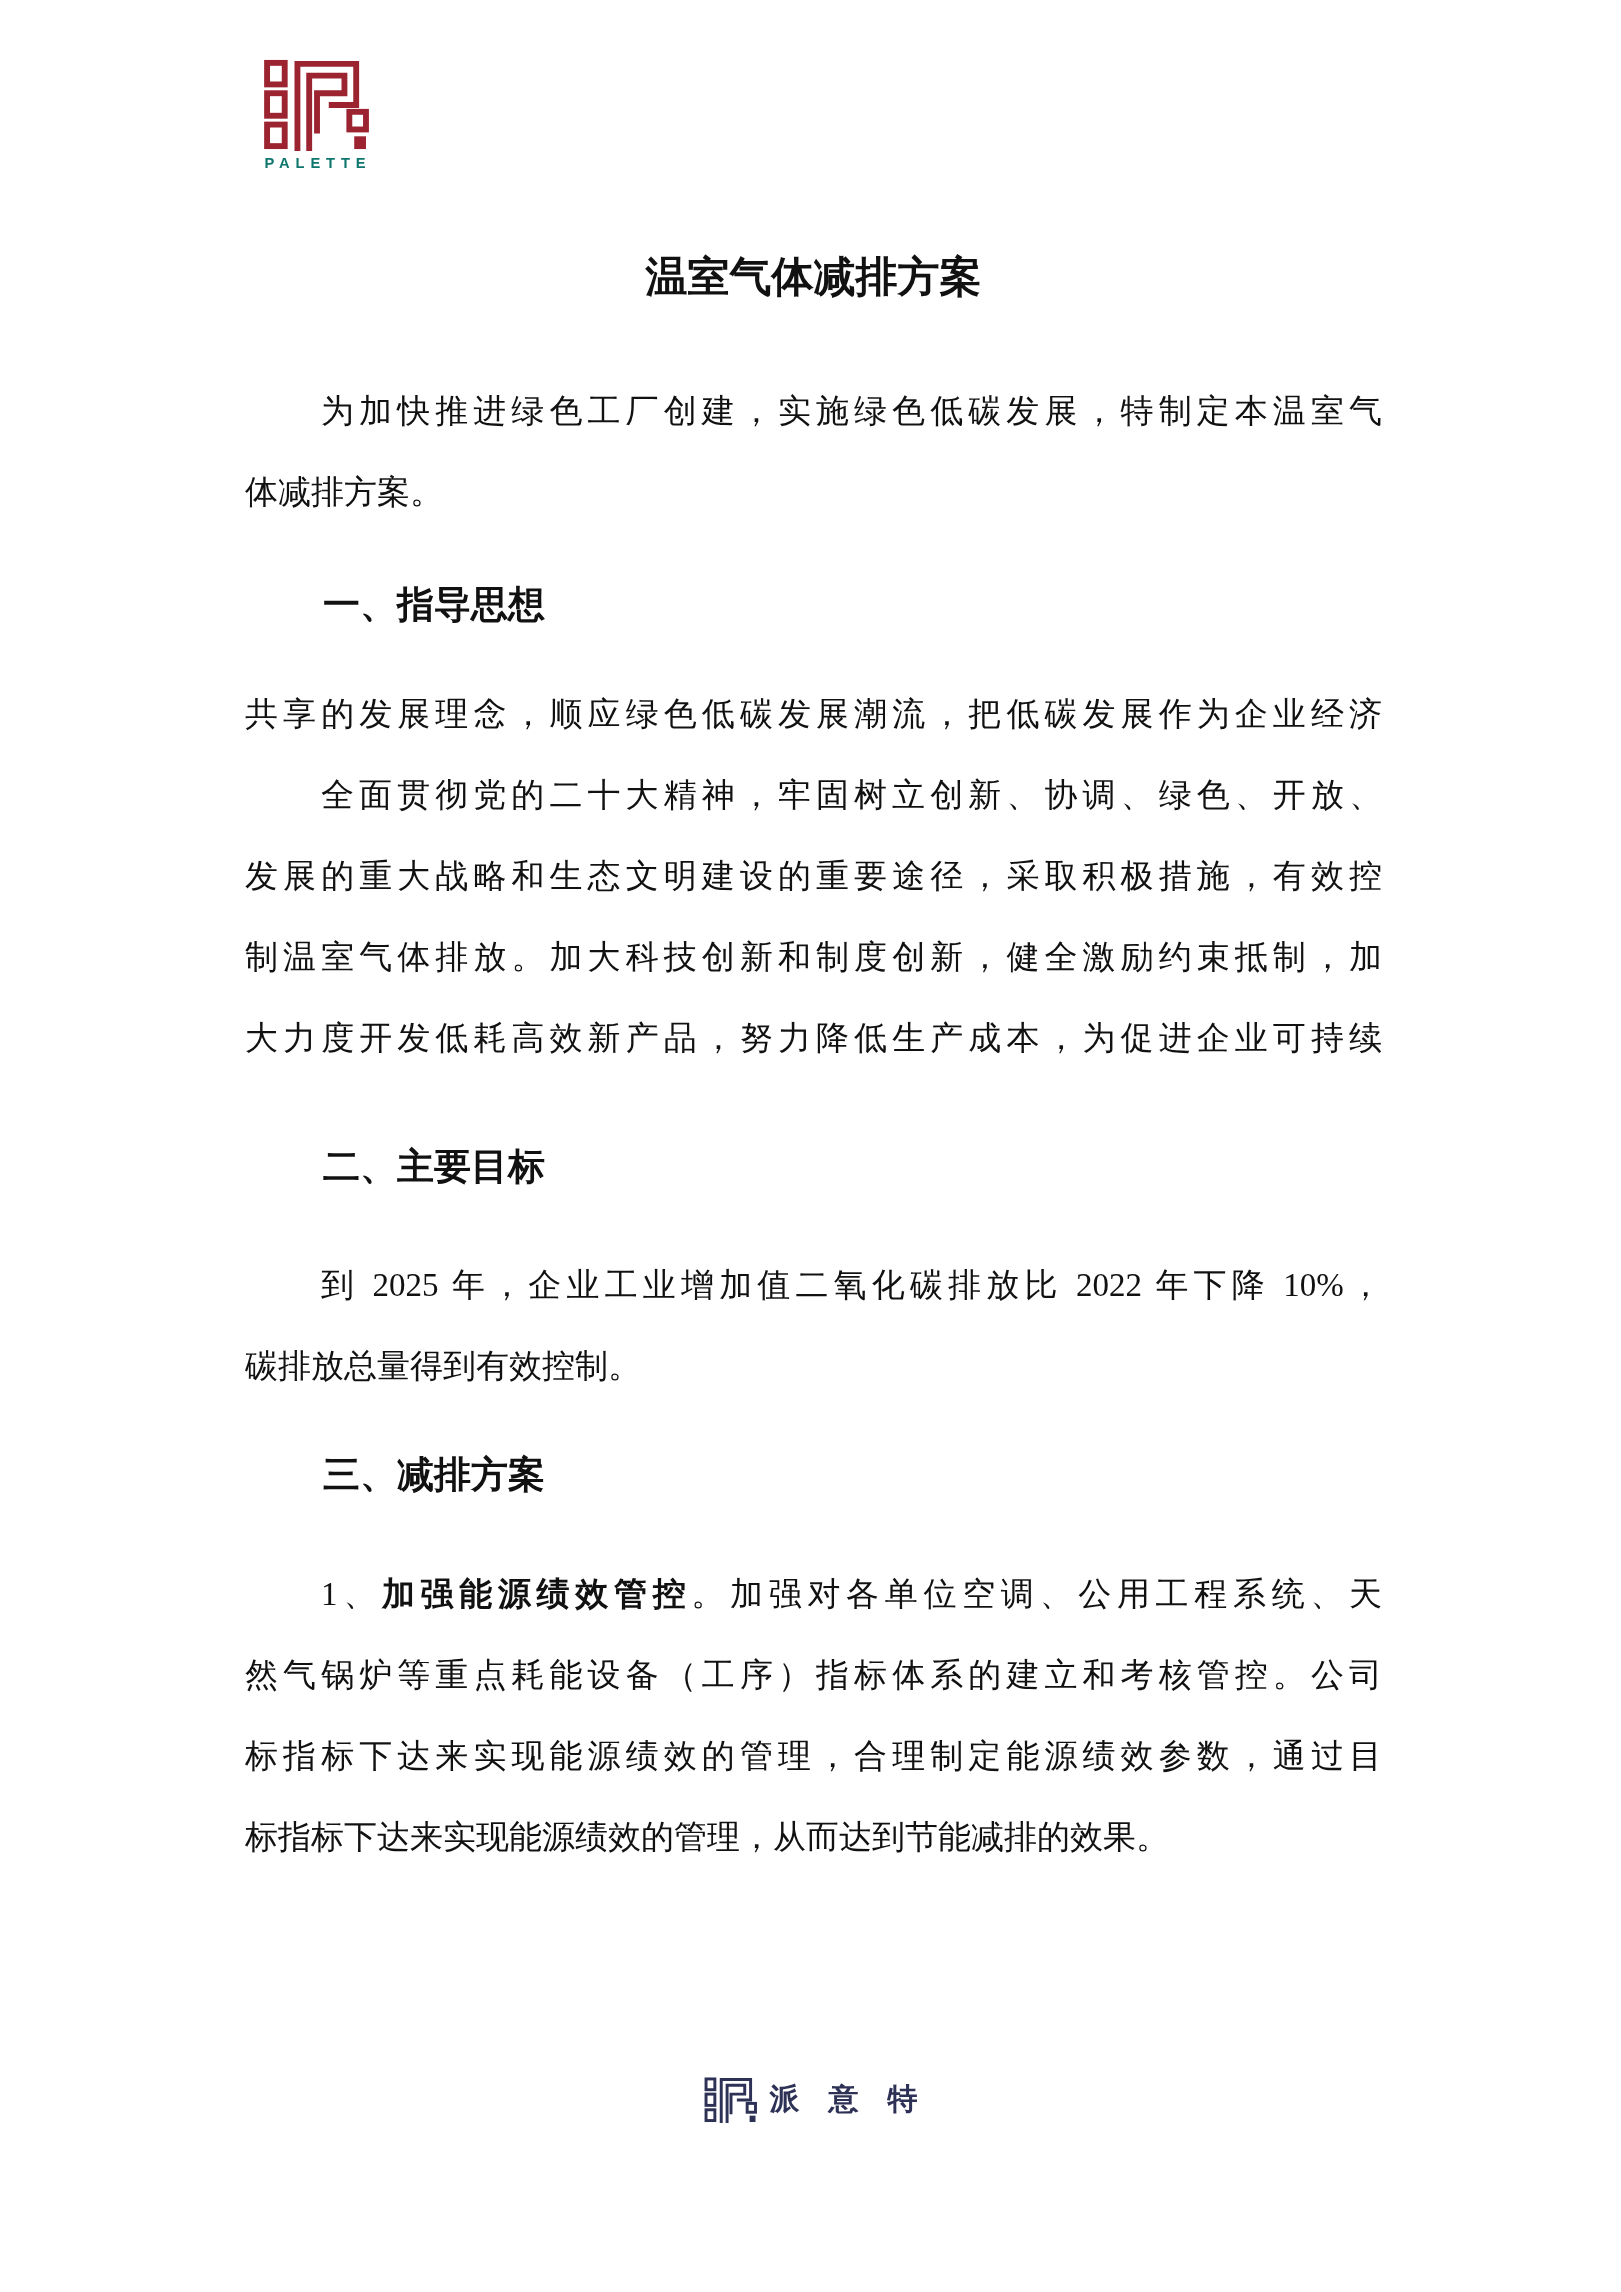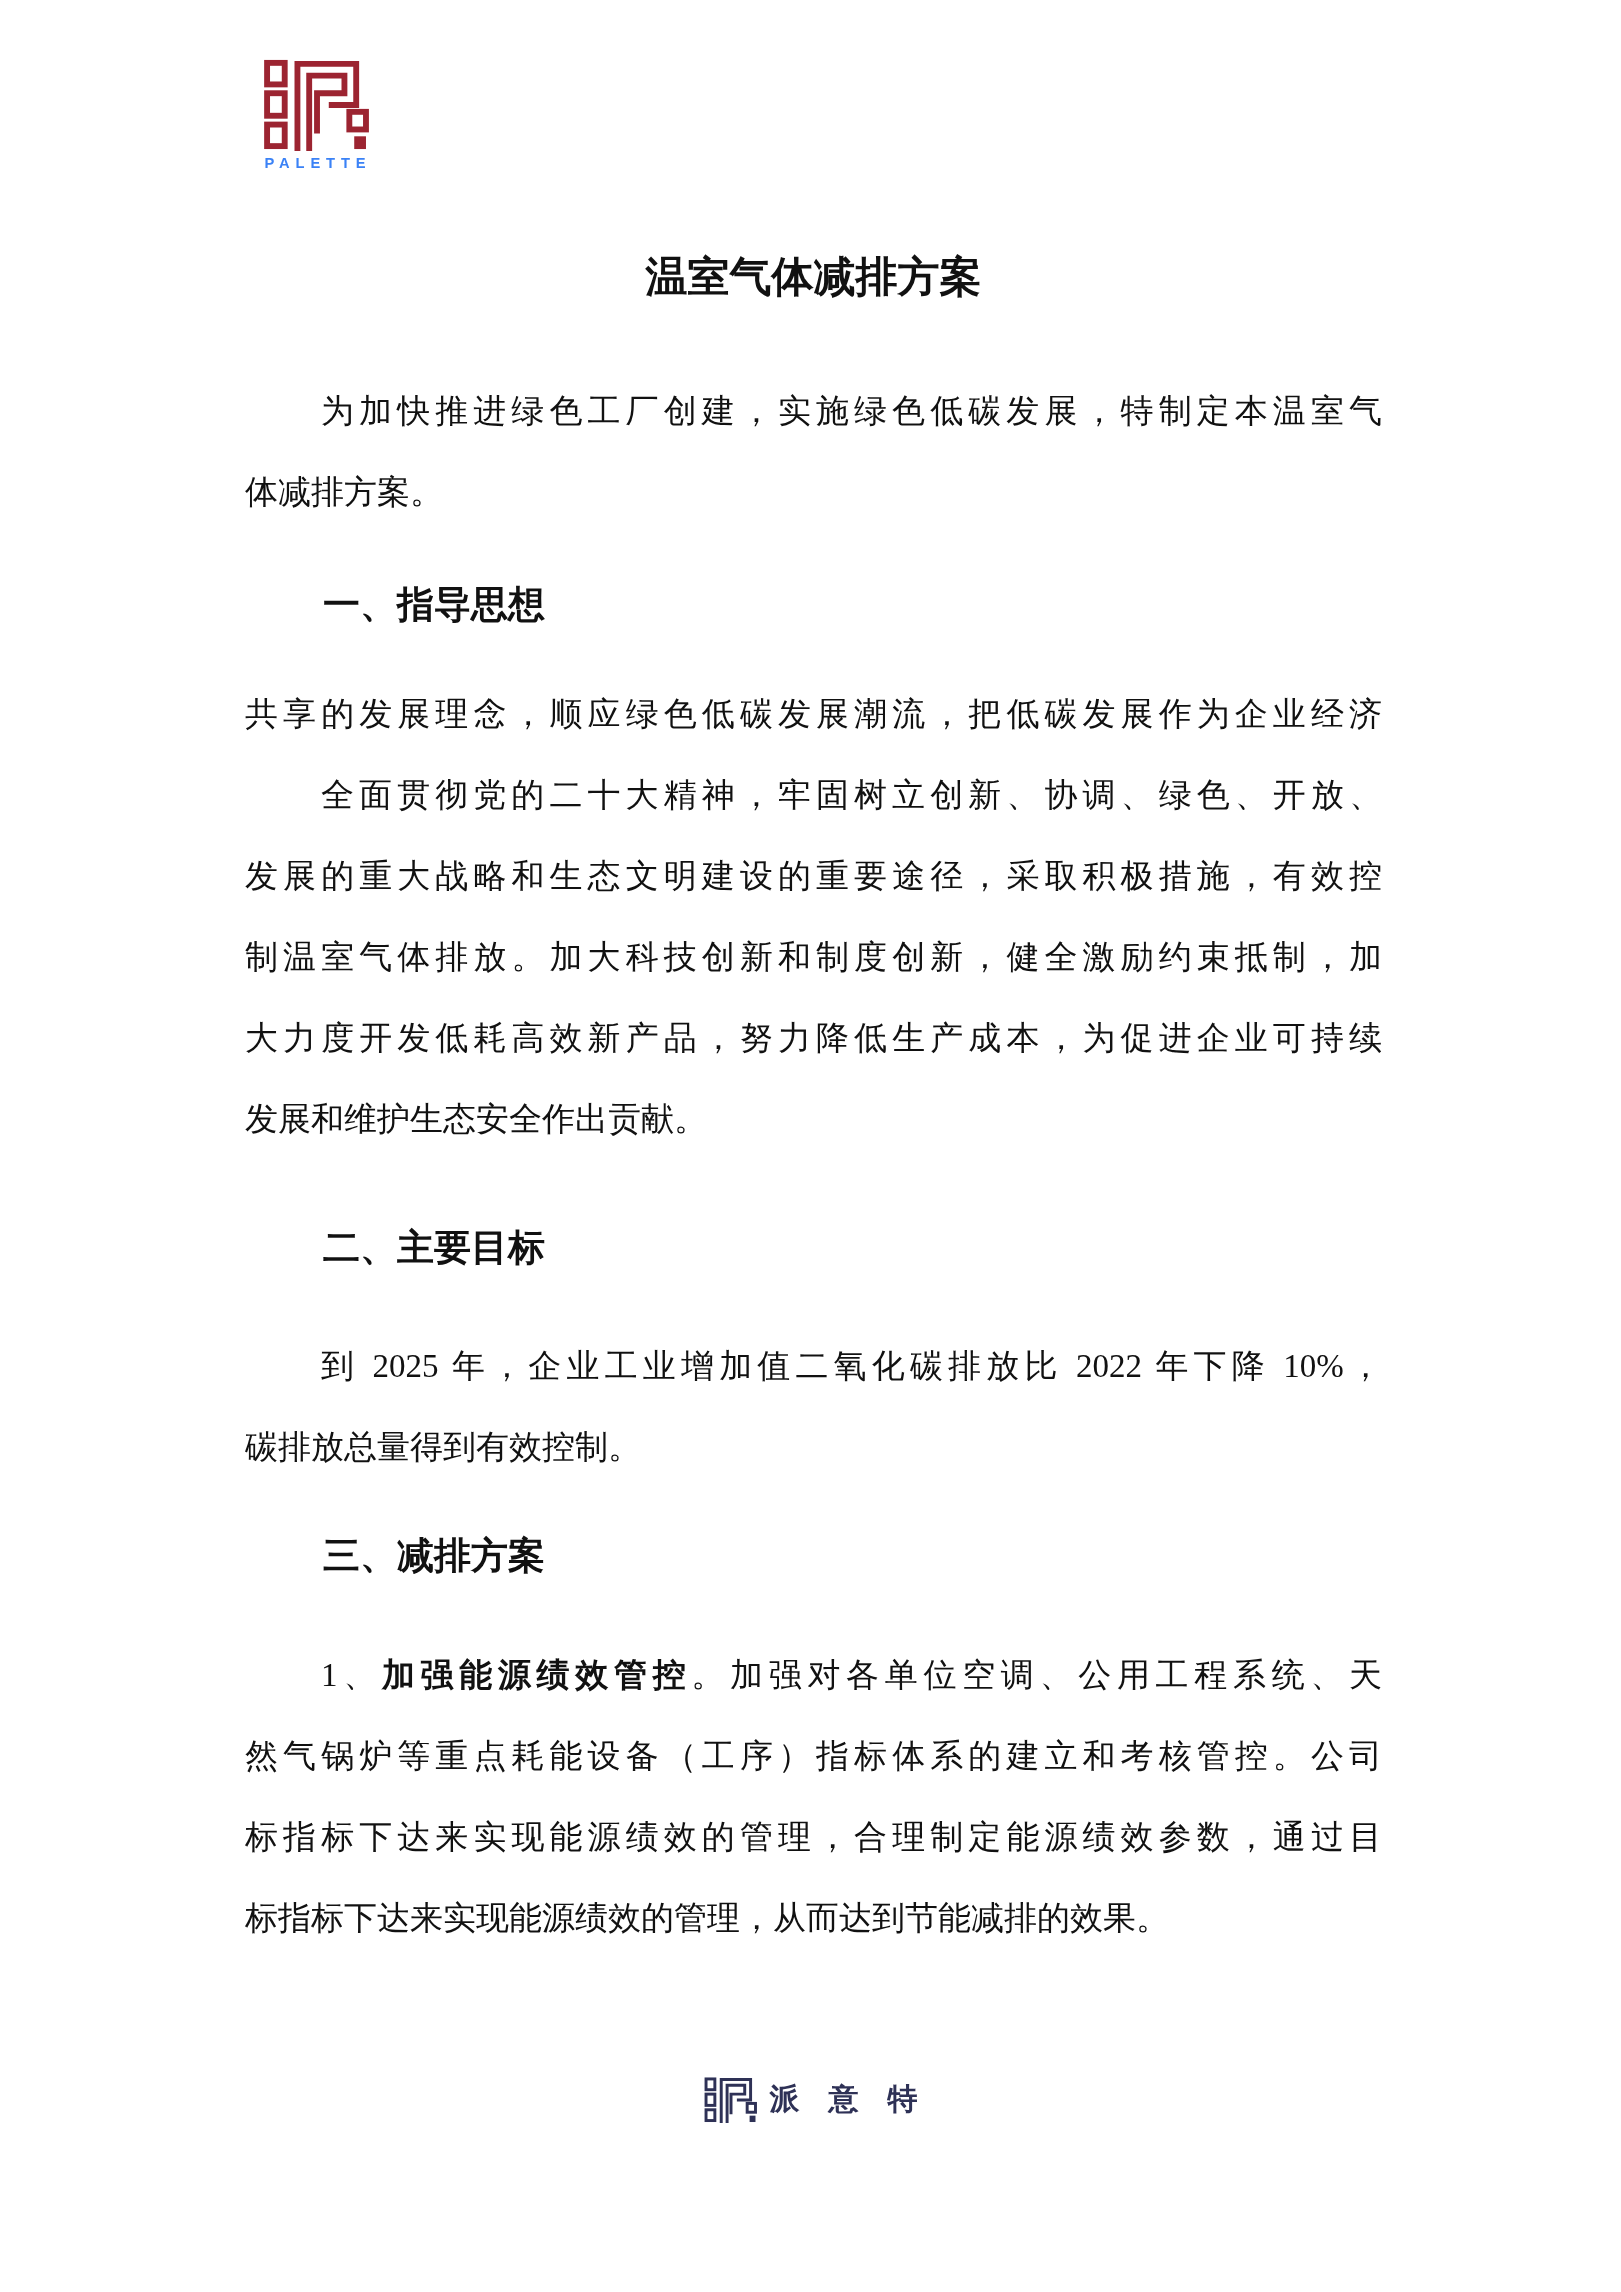--- a/index.html
+++ b/index.html
@@ -17,21 +17,21 @@
   .header-logo{
     position:absolute;left:263px;top:57px;width:110px;
     color:#9c2431;
     text-align:center;
   }
   .header-logo svg{display:block;width:110px;height:94px;}
   .brand-word{
     display:block;margin-top:3.9px;
     font-family:"Liberation Sans","DejaVu Sans",sans-serif;
     font-size:14.7px;font-weight:bold;letter-spacing:5.9px;
-    color:#3b82f6;white-space:nowrap;
+    color:#0f766e;white-space:nowrap;
   }
   
   .content{margin:0 239px 0 245px;width:1137px;}
   .doc-title{
     height:54px;line-height:54px;
     font-size:42px;font-weight:bold;text-align:center;
     white-space:nowrap;
   }
   .para{font-size:33px;}
   .line{
@@ -103,21 +103,20 @@
     </div>
 
     <div class="heading h-1">一、指导思想</div>
 
     <div class="para p-s1">
       <div class="line">共享的发展理念，顺应绿色低碳发展潮流，把低碳发展作为企业经济</div>
       <div class="line first">全面贯彻党的二十大精神，牢固树立创新、协调、绿色、开放、</div>
       <div class="line">发展的重大战略和生态文明建设的重要途径，采取积极措施，有效控</div>
       <div class="line">制温室气体排放。加大科技创新和制度创新，健全激励约束抵制，加</div>
       <div class="line">大力度开发低耗高效新产品，努力降低生产成本，为促进企业可持续</div>
-      <div class="line last">发展和维护生态安全作出贡献。</div>
     </div>
 
     <div class="heading h-2">二、主要目标</div>
 
     <div class="para p-s2">
       <div class="line first">到 2025 年，企业工业增加值二氧化碳排放比 2022 年下降 10%，</div>
       <div class="line last">碳排放总量得到有效控制。</div>
     </div>
 
     <div class="heading h-3">三、减排方案</div>

